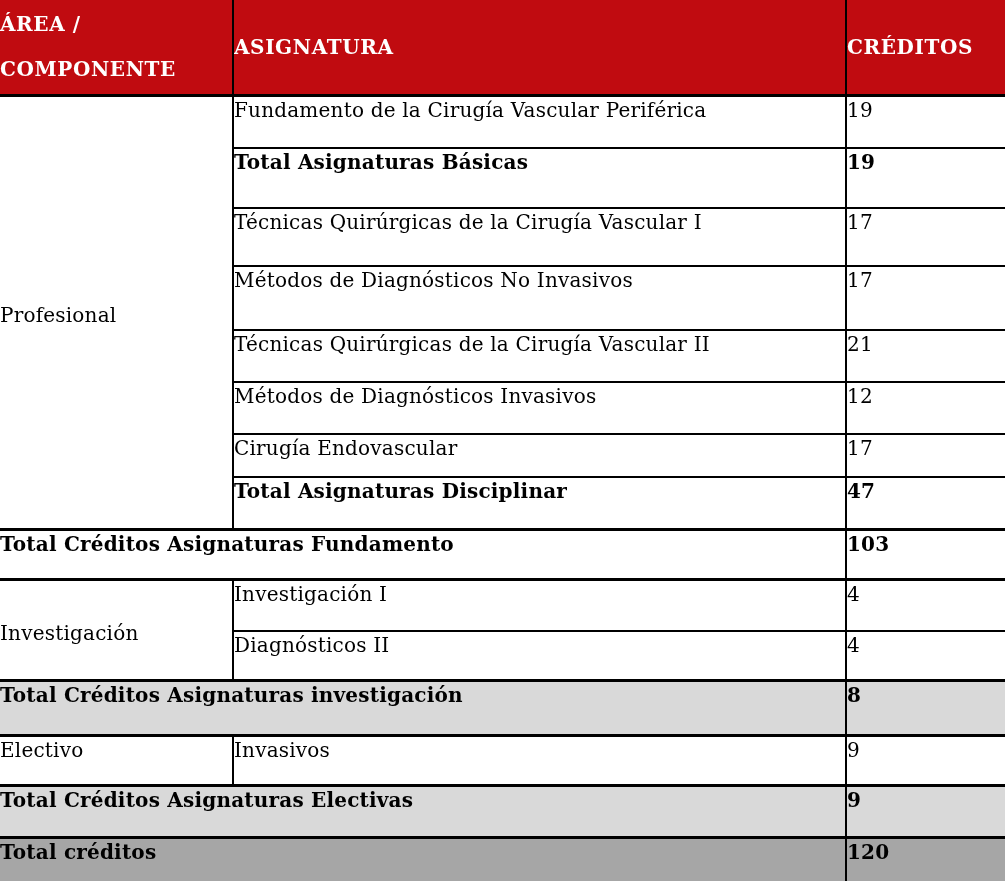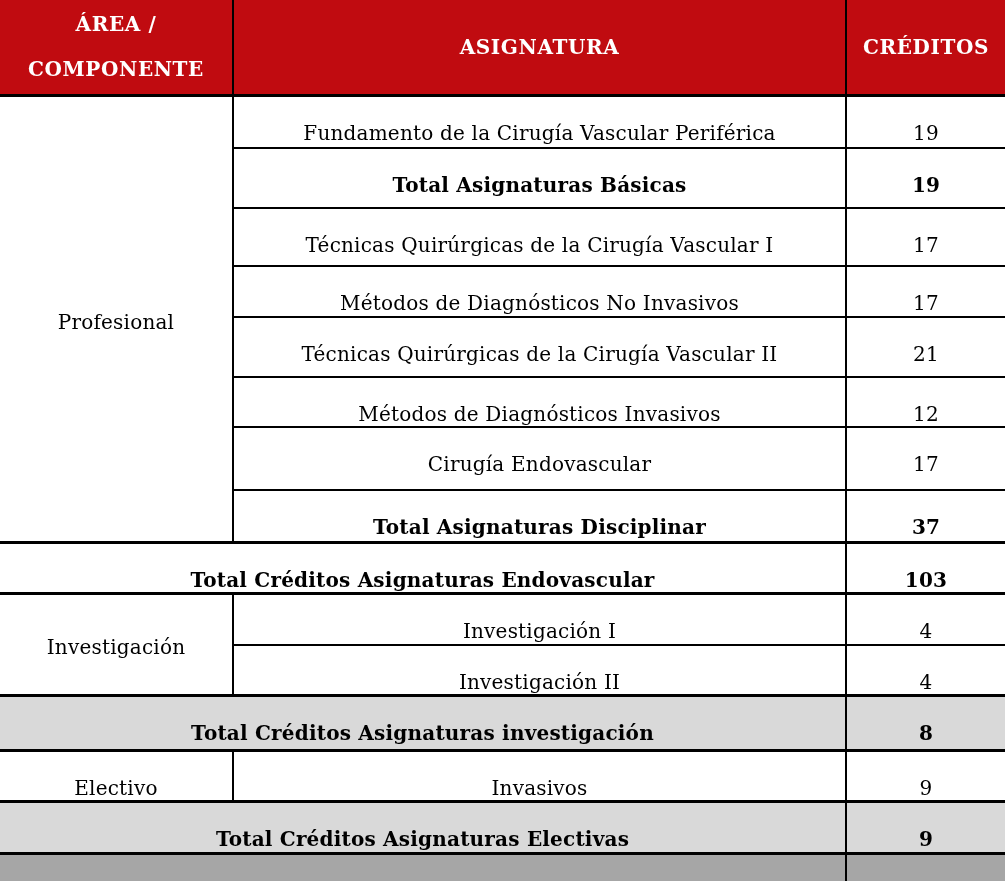--- a/index.html
+++ b/index.html
@@ -15,21 +15,21 @@
     color: #000;
   }
   table.grid {
     border-collapse: collapse;
     table-layout: fixed;
     width: 1005px;
     height: 881px;
   }
   .grid th, .grid td {
     border: 2px solid #000;
-    text-align: center;
+    text-align: left;
     font-size: 20px;
     letter-spacing: 0.2px;
     overflow: hidden;
     padding: 0;
   }
   
   .grid th:first-child, .grid td.edge-l { border-left: none; }
   .grid th:last-child,  .grid td.edge-r { border-right: none; }
   .grid thead th { border-top: none; }
 
@@ -40,21 +40,21 @@
     font-weight: bold;
     vertical-align: middle;
     border-bottom: 3px solid #000;
     letter-spacing: 0.6px;
   }
   .hline { display: block; line-height: 2.25; }
 
   
   .grid tbody td {
     vertical-align: top;
-    padding-top: 24px;
+    padding-top: 1px;
   }
   .grid tbody td.area {
     vertical-align: middle;
     padding-top: 6px;
   }
   .b { font-weight: bold; }
 
   tr.section td {
     border-top: 3px solid #000;
     border-bottom: 3px solid #000;
@@ -89,51 +89,51 @@
       <td class="edge-r">19</td>
     </tr>
     <tr style="height:60px">
       <td class="b">Total Asignaturas Básicas</td>
       <td class="b edge-r">19</td>
     </tr>
     <tr style="height:58px">
       <td>Técnicas Quirúrgicas de la Cirugía Vascular I</td>
       <td class="edge-r">17</td>
     </tr>
-    <tr style="height:51px">
+    <tr style="height:64px">
       <td>Métodos de Diagnósticos No Invasivos</td>
       <td class="edge-r">17</td>
     </tr>
-    <tr style="height:60px">
+    <tr style="height:52px">
       <td>Técnicas Quirúrgicas de la Cirugía Vascular II</td>
       <td class="edge-r">21</td>
     </tr>
-    <tr style="height:42px">
+    <tr style="height:52px">
       <td>Métodos de Diagnósticos Invasivos</td>
       <td class="edge-r">12</td>
     </tr>
-    <tr style="height:63px">
+    <tr style="height:43px">
       <td>Cirugía Endovascular</td>
       <td class="edge-r">17</td>
     </tr>
     <tr style="height:52px">
       <td class="b">Total Asignaturas Disciplinar</td>
-      <td class="b edge-r">37</td>
+      <td class="b edge-r">47</td>
     </tr>
     <tr class="section" style="height:50px">
-      <td class="b edge-l" colspan="2">Total Créditos Asignaturas Endovascular</td>
+      <td class="b edge-l" colspan="2">Total Créditos Asignaturas Fundamento</td>
       <td class="b edge-r">103</td>
     </tr>
     <tr style="height:52px">
       <td class="area edge-l" rowspan="2">Investigación</td>
       <td>Investigación I</td>
       <td class="edge-r">4</td>
     </tr>
     <tr style="height:49px">
-      <td>Investigación II</td>
+      <td>Diagnósticos II</td>
       <td class="edge-r">4</td>
     </tr>
     <tr class="section gray" style="height:55px">
       <td class="b edge-l" colspan="2">Total Créditos Asignaturas investigación</td>
       <td class="b edge-r">8</td>
     </tr>
     <tr style="height:50px">
       <td class="edge-l">Electivo</td>
       <td>Invasivos</td>
       <td class="edge-r">9</td>

